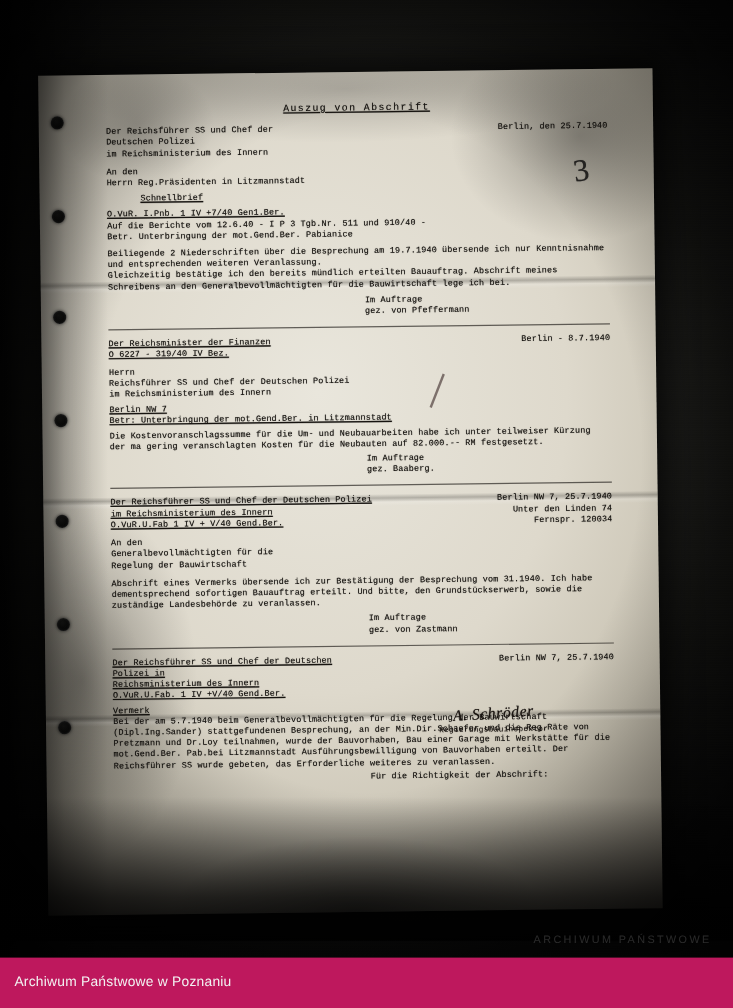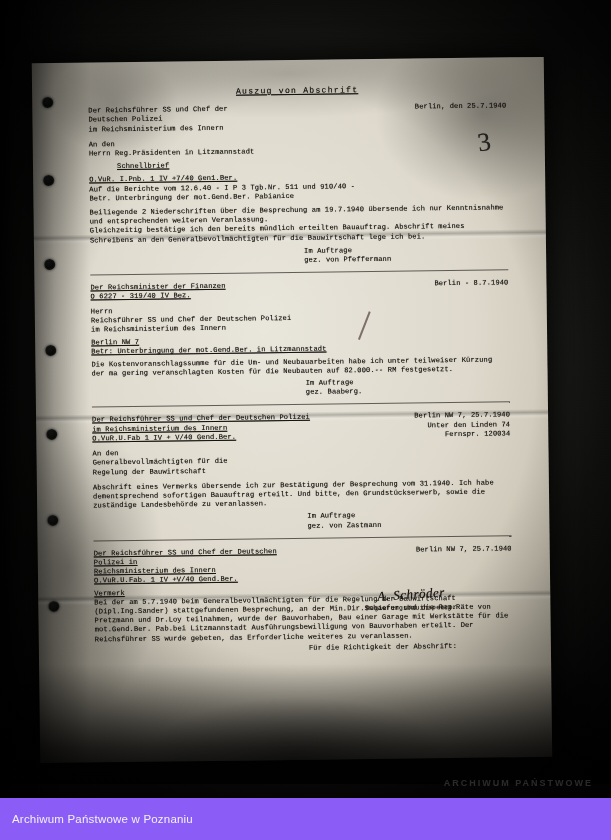--- a/index.html
+++ b/index.html
@@ -175,38 +175,37 @@
     left: 0; right: 0; bottom: 56px; height: 120px;
     background: linear-gradient(180deg, rgba(0,0,0,0) 0%, rgba(0,0,0,0.75) 70%, rgba(0,0,0,0.95) 100%);
     pointer-events: none;
   }
 
   
   .footer {
     position: absolute;
     left: 0; right: 0; bottom: 0;
     height: 42px;
-    background: #8b5cf6;
+    background: #be185d;
     display: flex;
     align-items: center;
     padding-left: 12px;
     color: #f2f2f2;
     font-size: 11.5px;
     letter-spacing: 0.2px;
     font-family: "Liberation Sans", sans-serif;
   }
   .wm {
     position: absolute;
     right: 18px;
     bottom: 52px;
     color: rgba(255,255,255,0.16);
     font-size: 9px;
     letter-spacing: 2px;
     font-family: "Liberation Sans", sans-serif;
-    font-weight: bold;
   }
 </style>
 </head>
 <body>
 
 <div id="scan">
   <div class="backdrop"></div>
   <div class="backdrop-grain"></div>
 
   <div class="sheet">

